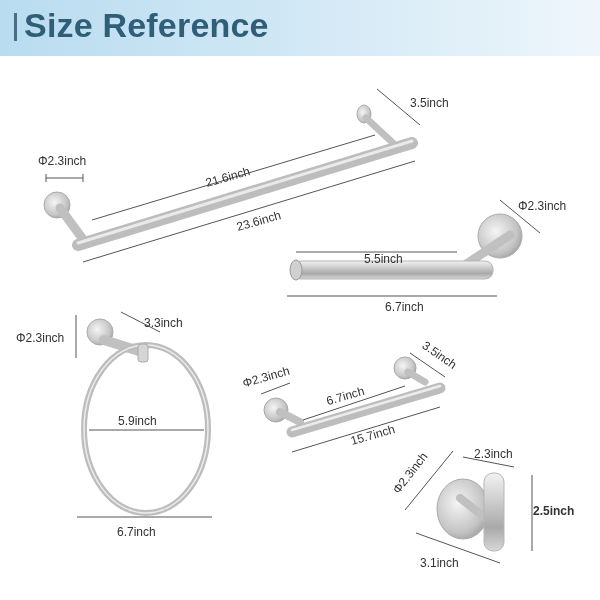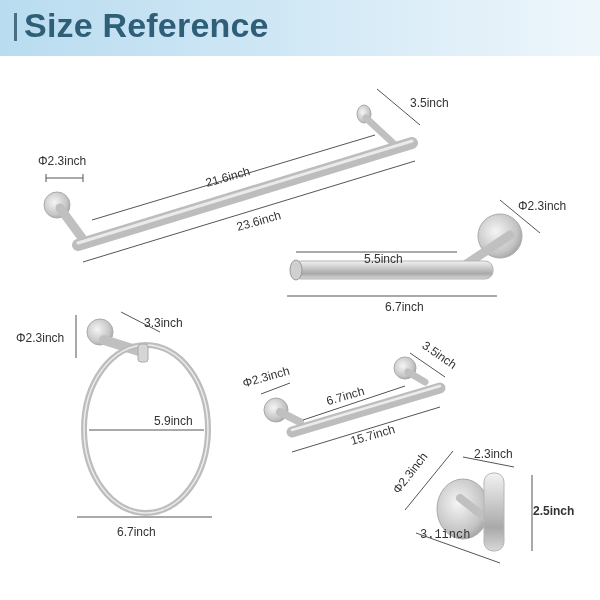--- a/index.html
+++ b/index.html
@@ -100,24 +100,24 @@
 <div class="lbl" style="left:205px;top:170px;transform:rotate(-16deg);">21.6inch</div>
 <div class="lbl" style="left:236px;top:214px;transform:rotate(-16deg);">23.6inch</div>
 <div class="lbl" style="left:410px;top:96px;">3.5inch</div>
 
 <div class="lbl" style="left:364px;top:252px;">5.5inch</div>
 <div class="lbl" style="left:385px;top:300px;">6.7inch</div>
 <div class="lbl" style="left:518px;top:199px;">Φ2.3inch</div>
 
 <div class="lbl" style="left:16px;top:331px;">Φ2.3inch</div>
 <div class="lbl" style="left:144px;top:306px;margin-top:10px;">3.3inch</div>
-<div class="lbl" style="left:118px;top:414px;margin-left:36px;">5.9inch</div>
+<div class="lbl" style="left:118px;top:414px;">5.9inch</div>
 <div class="lbl" style="left:117px;top:525px;">6.7inch</div>
 
 <div class="lbl" style="left:242px;top:370px;transform:rotate(-16deg);">Φ2.3inch</div>
 <div class="lbl" style="left:326px;top:389px;transform:rotate(-16deg);">6.7inch</div>
 <div class="lbl" style="left:350px;top:428px;transform:rotate(-16deg);">15.7inch</div>
 <div class="lbl" style="left:420px;top:348px;transform:rotate(35deg);">3.5inch</div>
 
 <div class="lbl" style="left:386px;top:466px;transform:rotate(-52deg);">Φ2.3inch</div>
 <div class="lbl" style="left:474px;top:447px;text-align:right;">2.3inch</div>
 <div class="lbl" style="left:533px;top:504px;font-weight:bold;">2.5inch</div>
-<div class="lbl" style="left:420px;top:528px;font-family:Liberation Mono, monospace;">3.1inch</div>
+<div class="lbl" style="left:420px;top:556px;">3.1inch</div>
 
 </body></html>

